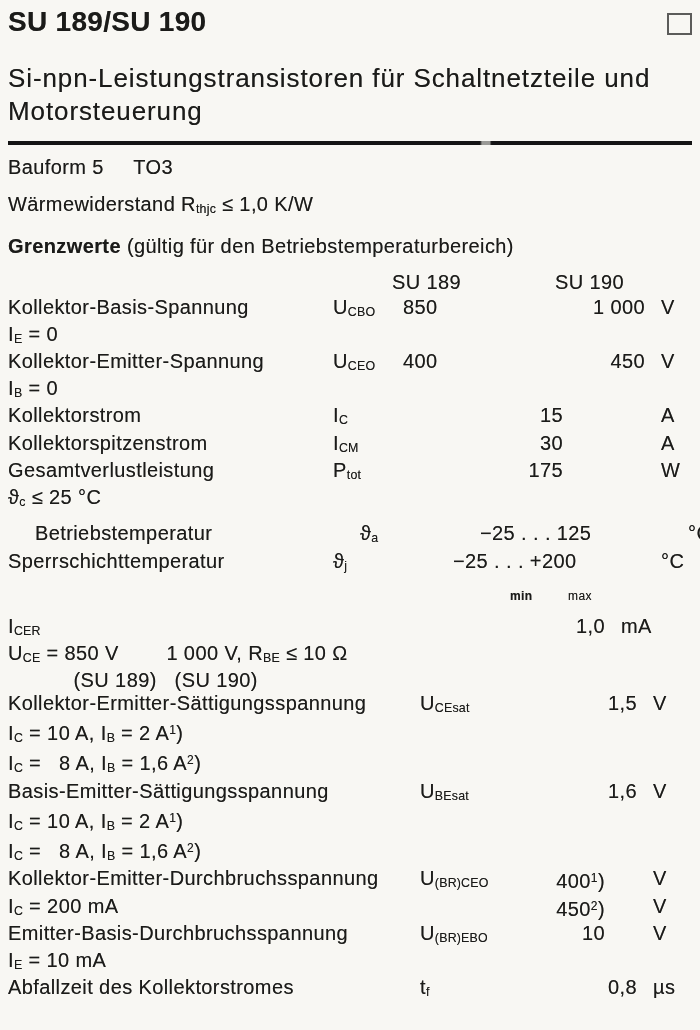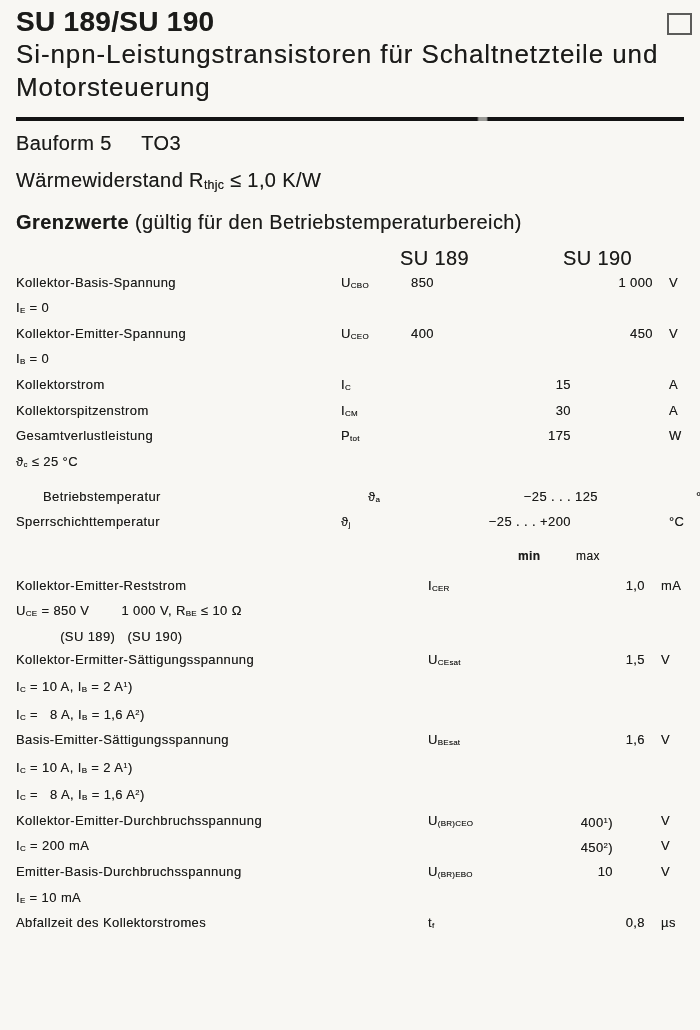--- a/index.html
+++ b/index.html
@@ -1,43 +1,43 @@
 <!DOCTYPE html>
 <html><head>
 <meta charset="utf-8">
 <style>
   html,body{margin:0;padding:0;background:#dddbd6;}
   .page{
     position:relative;
     width:700px;height:1030px;
     box-sizing:border-box;
-    padding:7px 16px 0;
+    padding:7px 8px 0;
     background:#f8f7f3;
     color:#1b1b19;
     font-family:"Liberation Sans","DejaVu Sans",sans-serif;
     text-shadow:0 0 0.5px rgba(25,25,25,0.55);
     overflow:hidden;
   }
   h1{font-size:28px;line-height:30px;font-weight:700;margin:0;letter-spacing:0.3px;}
   .sq{position:absolute;top:13px;right:8px;width:21px;height:18px;border:2px solid #5c5c5a;background:transparent;}
-  .subtitle{font-size:26px;line-height:33px;letter-spacing:0.9px;margin-top:1px;}
+  .subtitle{font-size:26px;line-height:33px;letter-spacing:0.9px;margin-top:25px;}
   .rule{height:4px;margin-top:13px;
     background:linear-gradient(90deg,#141414 0 69%,#9a9a96 69.3% 70.4%,#141414 70.7% 100%);}
   .line{font-size:20px;line-height:22.4px;letter-spacing:0.4px;white-space:pre;}
   .bauform{margin-top:11px;}
   .thermal{margin-top:15px;}
   .heading{margin-top:14px;font-size:20px;line-height:23px;letter-spacing:0.4px;white-space:pre;}
   .kenn-heading{margin-top:15px;}
   .b{font-weight:700;}
   .type-header{position:relative;height:22px;margin-top:13px;font-size:20px;letter-spacing:0.4px;}
   .type-header .h189{position:absolute;left:384px;}
   .type-header .h190{position:absolute;left:547px;}
   #grenzwerte-rows{margin-top:3px;}
   #kennwerte-rows{margin-top:4px;}
-  .row{font-size:13px;line-height:22.5px;min-height:22.5px;letter-spacing:0.4px;white-space:pre;}
+  .row{font-size:20px;line-height:22.5px;min-height:22.5px;letter-spacing:0.4px;white-space:pre;}
   .gap-before{margin-top:9px;margin-left:27px;}
   .g-grid{display:grid;grid-template-columns:325px 70px 50px 110px 82px 1fr;}
   .k-grid{display:grid;grid-template-columns:412px 85px 100px 32px 1fr;}
   .c-mid,.c-190,.c-min,.c-max{text-align:right;}
   .c-unit{padding-left:16px;}
   .minmax{position:relative;height:22px;margin-top:12px;font-size:12px;letter-spacing:0.4px;}
   .minmax .hmin{position:absolute;left:502px;font-weight:700;}
   .minmax .hmax{position:absolute;left:560px;}
   .sub{font-size:0.62em;vertical-align:-0.14em;letter-spacing:0.2px;}
   .sup{font-size:0.6em;vertical-align:0.5em;}
@@ -80,21 +80,21 @@
       <div class="row g-grid"><div class="c-label"><span>Sperrschichttemperatur</span></div><div class="c-sym"><span>ϑ</span><span class="sub">j</span></div><div class="c-189"></div><div class="c-mid">−25 . . . +200</div><div class="c-190"></div><div class="c-unit">°C</div></div>
     </div>
 
 
   <div class="minmax">
     <span class="hmin">min</span>
     <span class="hmax">max</span>
   </div>
 
   <div id="kennwerte-rows">
-      <div class="row k-grid"><div class="c-label-k"><span>Kollektor-Emitter-Reststrom</span></div><div class="c-sym-k"><span>I</span><span class="sub">CER</span></div><div class="c-min"></div><div class="c-max"><span>1,0</span></div><div class="c-unit">mA</div></div>
+      <div class="row k-grid"><div class="c-sym-k"><span>I</span><span class="sub">CER</span></div><div class="c-min"></div><div class="c-max"><span>1,0</span></div><div class="c-unit">mA</div></div>
       <div class="row"><span>U</span><span class="sub">CE</span><span> = 850 V        1 000 V, R</span><span class="sub">BE</span><span> ≤ 10 Ω</span></div>
       <div class="row"><span>           (SU 189)   (SU 190)</span></div>
       <div class="row k-grid"><div class="c-label-k"><span>Kollektor-Ermitter-Sättigungsspannung</span></div><div class="c-sym-k"><span>U</span><span class="sub">CEsat</span></div><div class="c-min"></div><div class="c-max"><span>1,5</span></div><div class="c-unit">V</div></div>
       <div class="row"><span>I</span><span class="sub">C</span><span> = 10 A, I</span><span class="sub">B</span><span> = 2 A</span><span class="sup">1</span><span>)</span></div>
       <div class="row"><span>I</span><span class="sub">C</span><span> =   8 A, I</span><span class="sub">B</span><span> = 1,6 A</span><span class="sup">2</span><span>)</span></div>
       <div class="row k-grid"><div class="c-label-k"><span>Basis-Emitter-Sättigungsspannung</span></div><div class="c-sym-k"><span>U</span><span class="sub">BEsat</span></div><div class="c-min"></div><div class="c-max"><span>1,6</span></div><div class="c-unit">V</div></div>
       <div class="row"><span>I</span><span class="sub">C</span><span> = 10 A, I</span><span class="sub">B</span><span> = 2 A</span><span class="sup">1</span><span>)</span></div>
       <div class="row"><span>I</span><span class="sub">C</span><span> =   8 A, I</span><span class="sub">B</span><span> = 1,6 A</span><span class="sup">2</span><span>)</span></div>
       <div class="row k-grid"><div class="c-label-k"><span>Kollektor-Emitter-Durchbruchsspannung</span></div><div class="c-sym-k"><span>U</span><span class="sub">(BR)CEO</span></div><div class="c-min"><span>400</span><span class="sup">1</span><span>)</span></div><div class="c-max"></div><div class="c-unit">V</div></div>
       <div class="row k-grid"><div class="c-label-k"><span>I</span><span class="sub">C</span><span> = 200 mA</span></div><div class="c-sym-k"><span></span></div><div class="c-min"><span>450</span><span class="sup">2</span><span>)</span></div><div class="c-max"></div><div class="c-unit">V</div></div>

